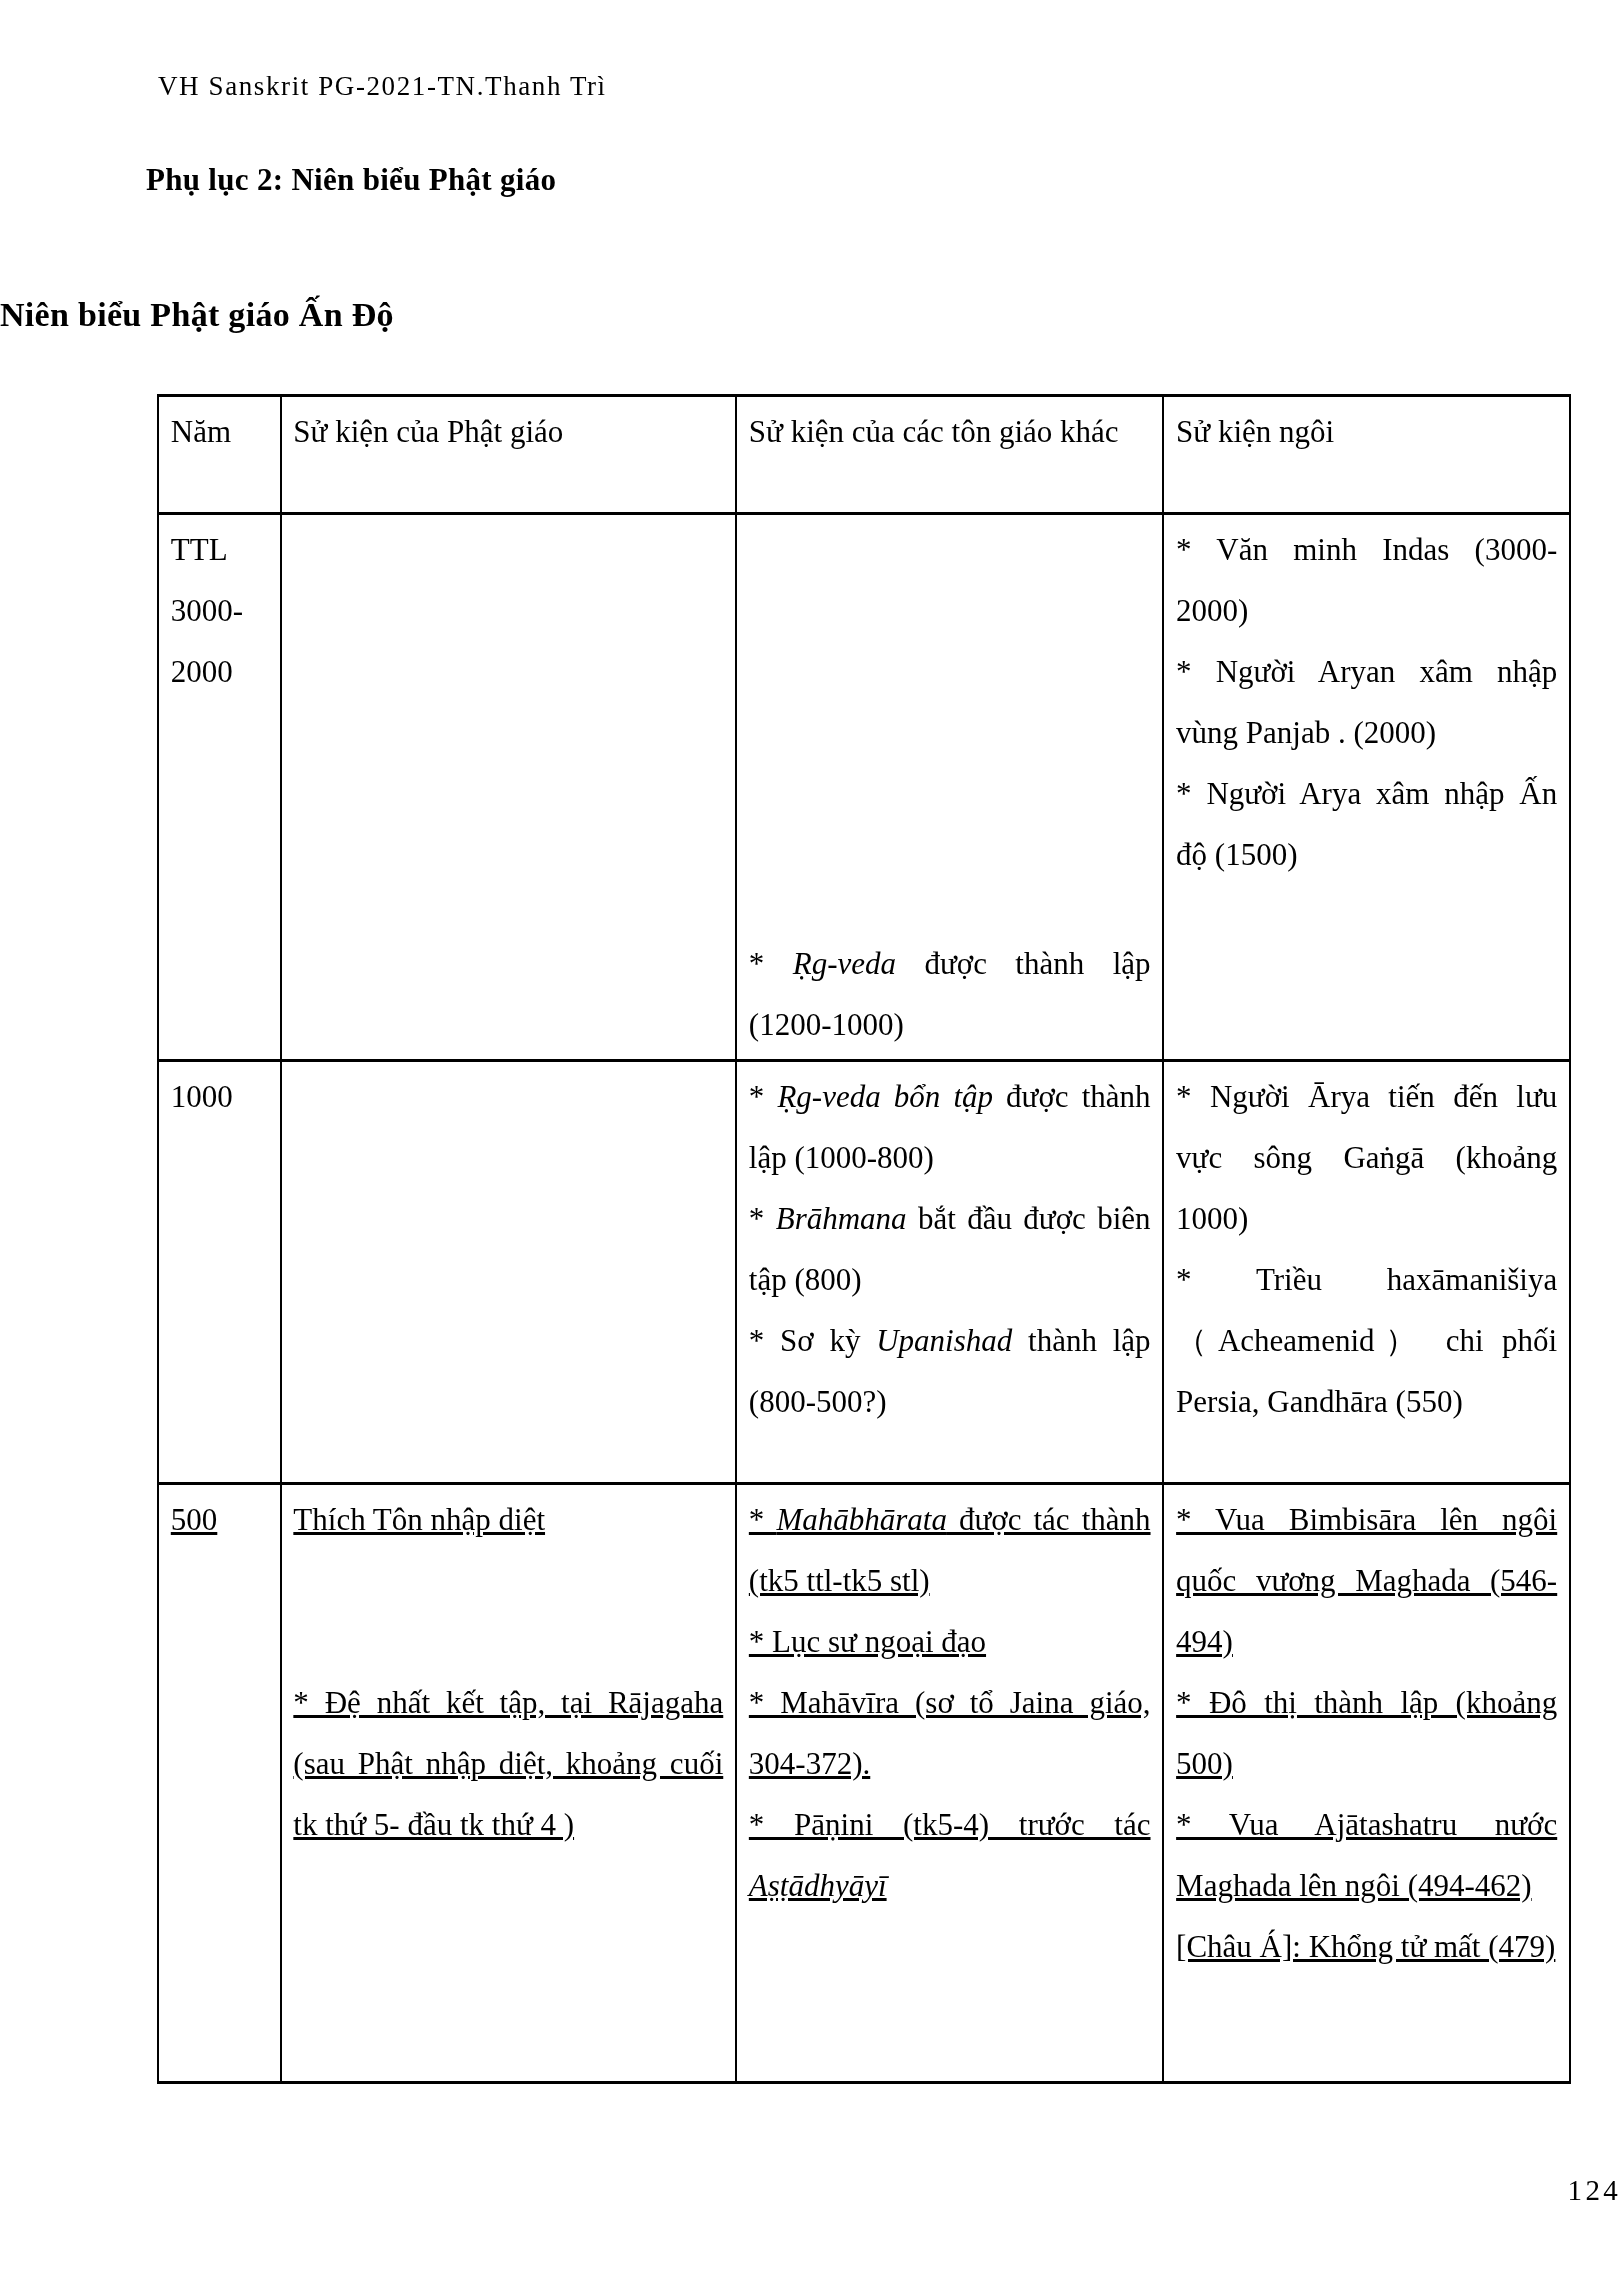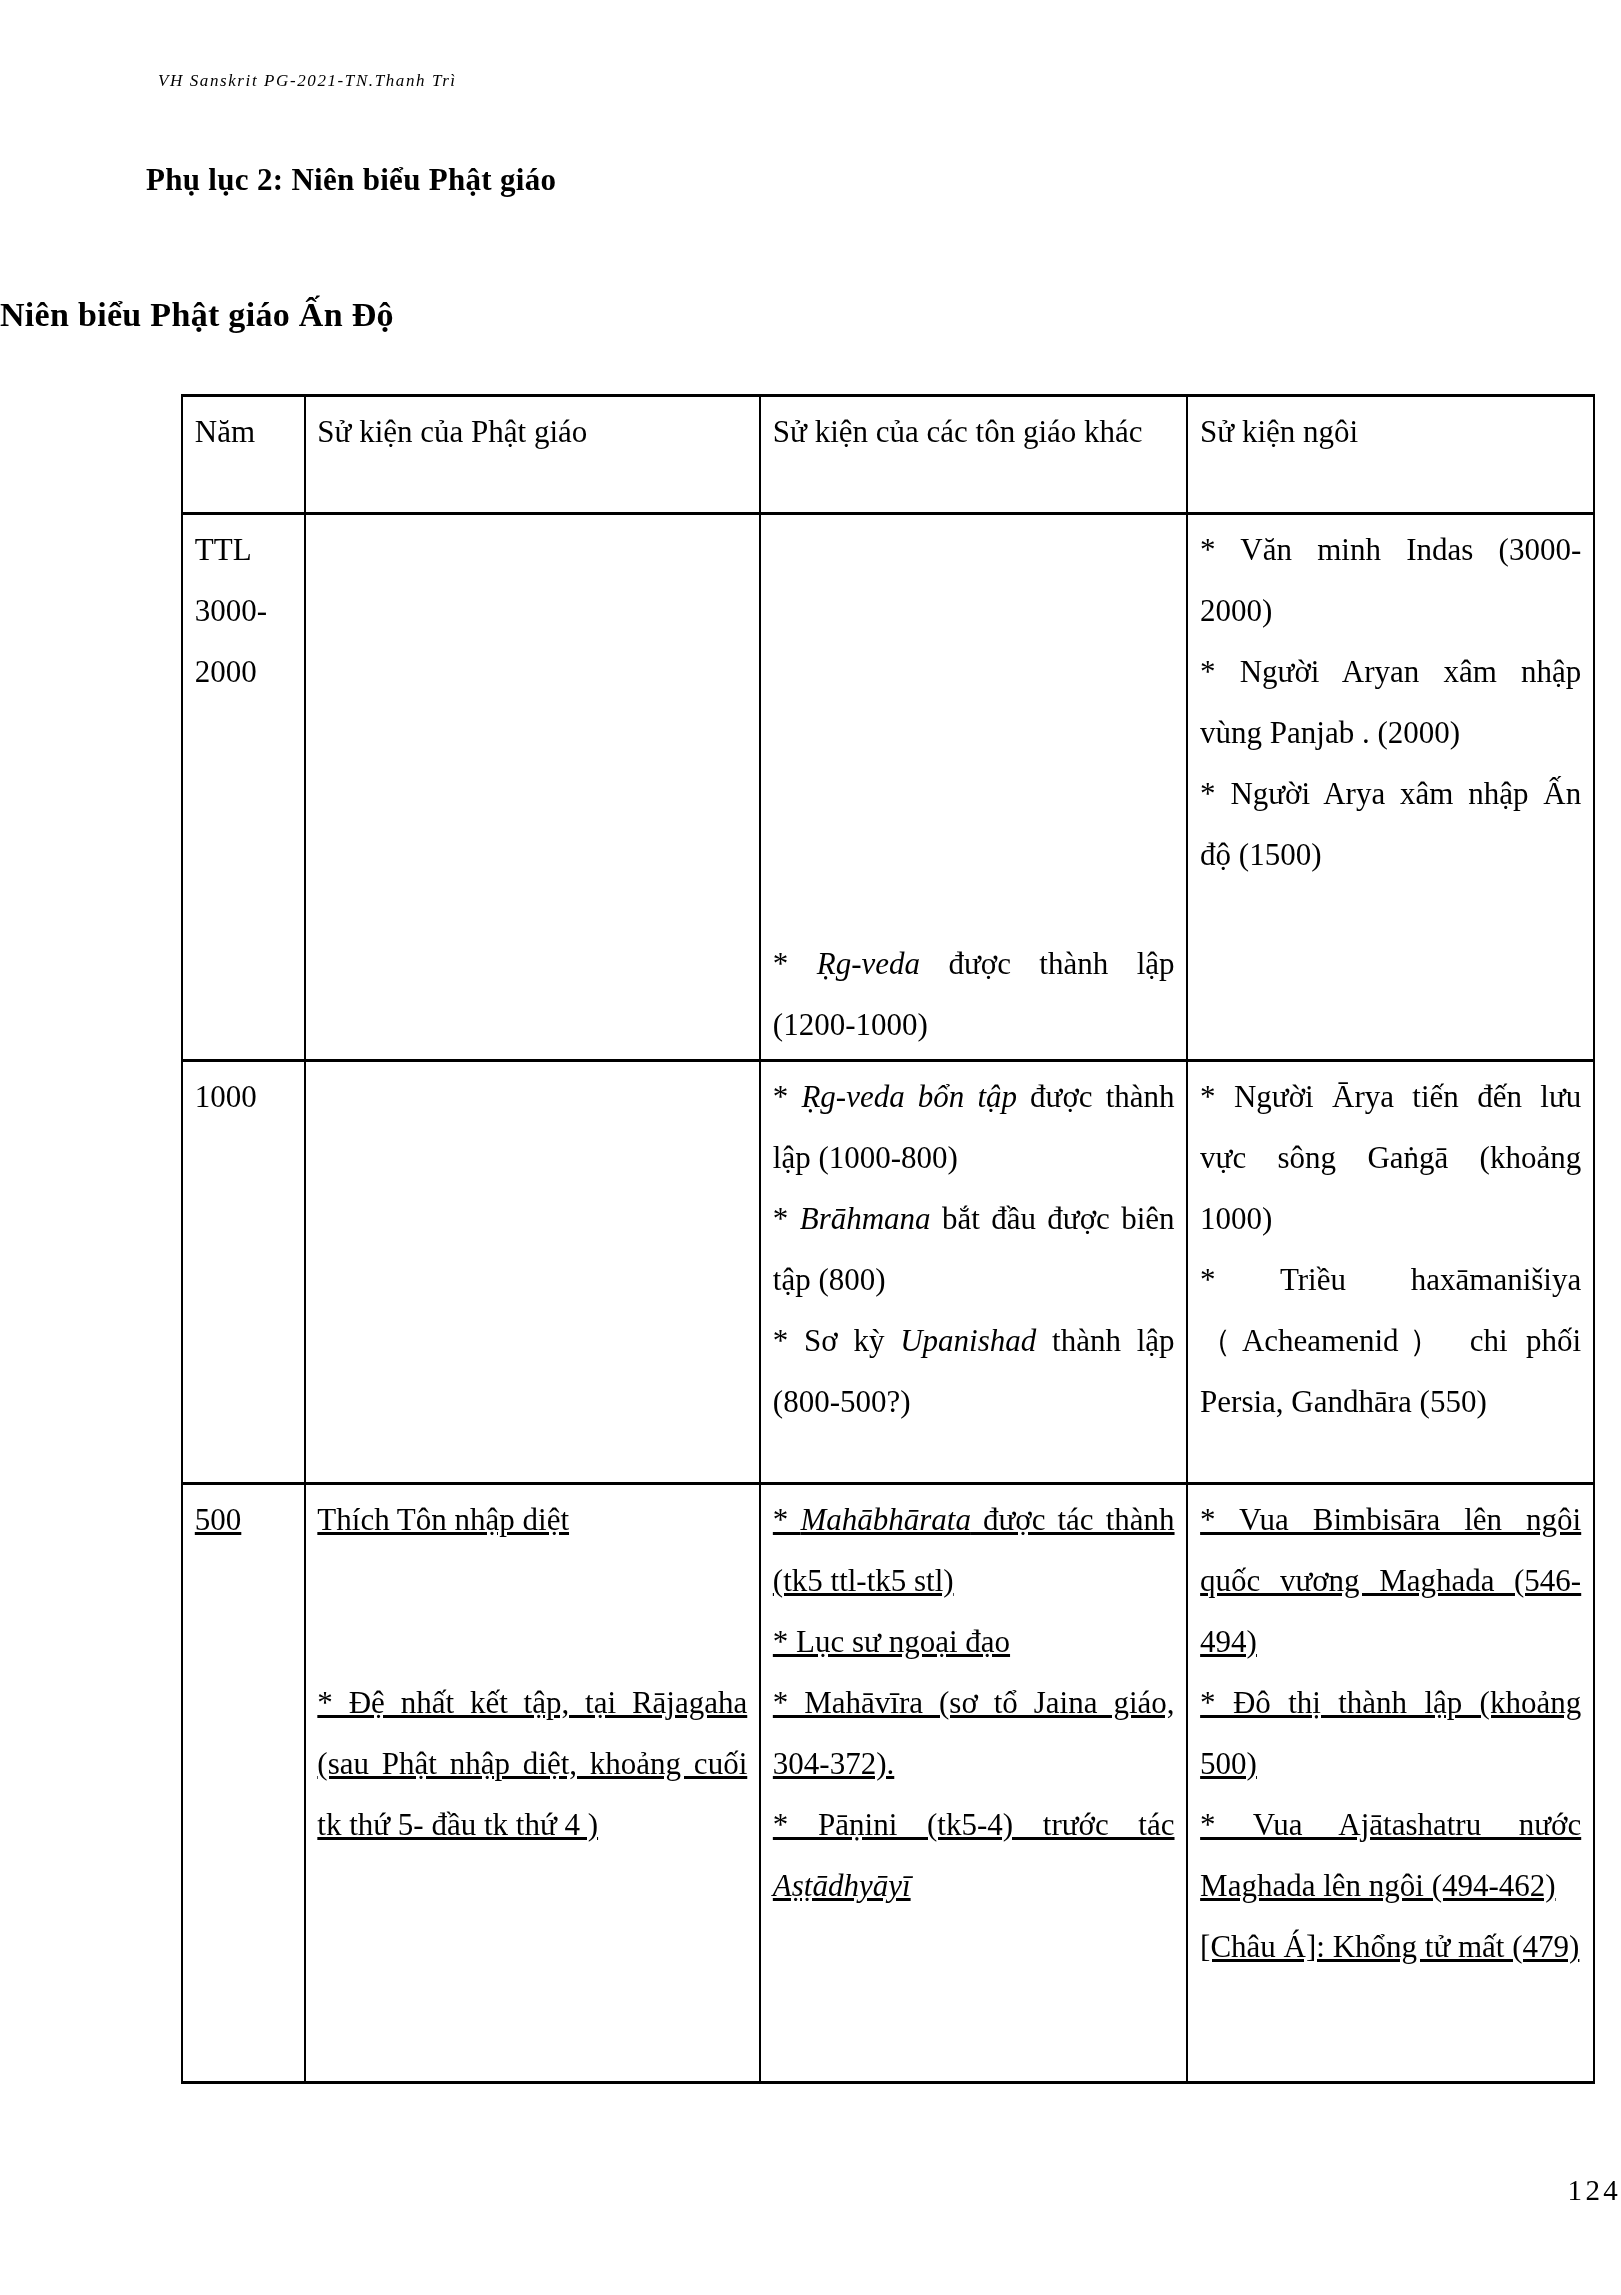--- a/index.html
+++ b/index.html
@@ -9,24 +9,23 @@
     height: 2295px;
     background: #ffffff;
     color: #000000;
     font-family: "Liberation Serif", "DejaVu Serif", serif;
     overflow: hidden;
   }
   .doc-header {
     position: absolute;
     top: 71px;
     left: 158px;
-    font-size: 17px;
+    font-size: 27px;
     letter-spacing: 1.6px;
     white-space: nowrap;
-    font-style: italic;
   }
   .appendix-title {
     position: absolute;
     top: 162px;
     left: 146px;
     font-size: 31px;
     font-weight: bold;
     letter-spacing: 0.3px;
     white-space: nowrap;
   }
@@ -40,21 +39,20 @@
     letter-spacing: 0.3px;
   }
   table.timeline {
     position: absolute;
     top: 394px;
     left: 157px;
     width: 1414px;
     border-collapse: collapse;
     table-layout: fixed;
     font-size: 31px;
-    margin-left: 24px;
   }
   table.timeline col.c1 { width: 8.68%; }
   table.timeline col.c2 { width: 32.26%; }
   table.timeline col.c3 { width: 30.26%; }
   table.timeline col.c4 { width: 28.80%; }
   table.timeline th,
   table.timeline td {
     border-left: 2px solid #000;
     border-right: 2px solid #000;
     border-top: 3.3px solid #000;

